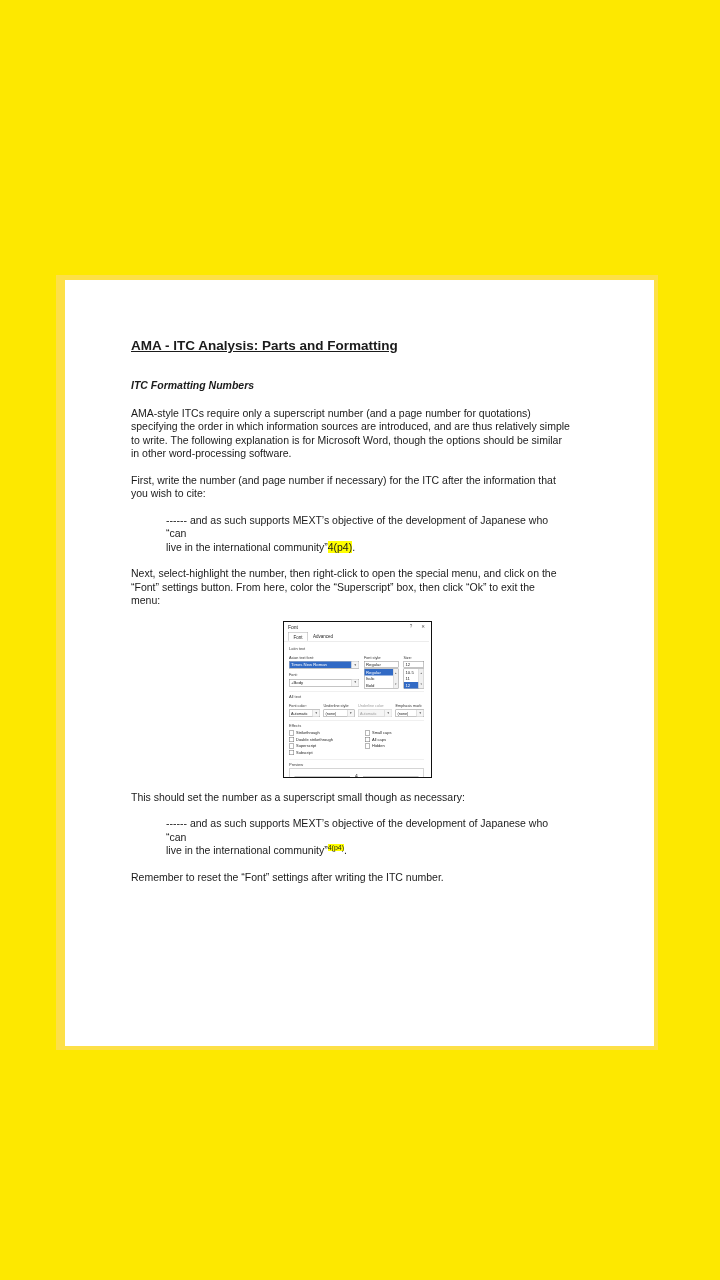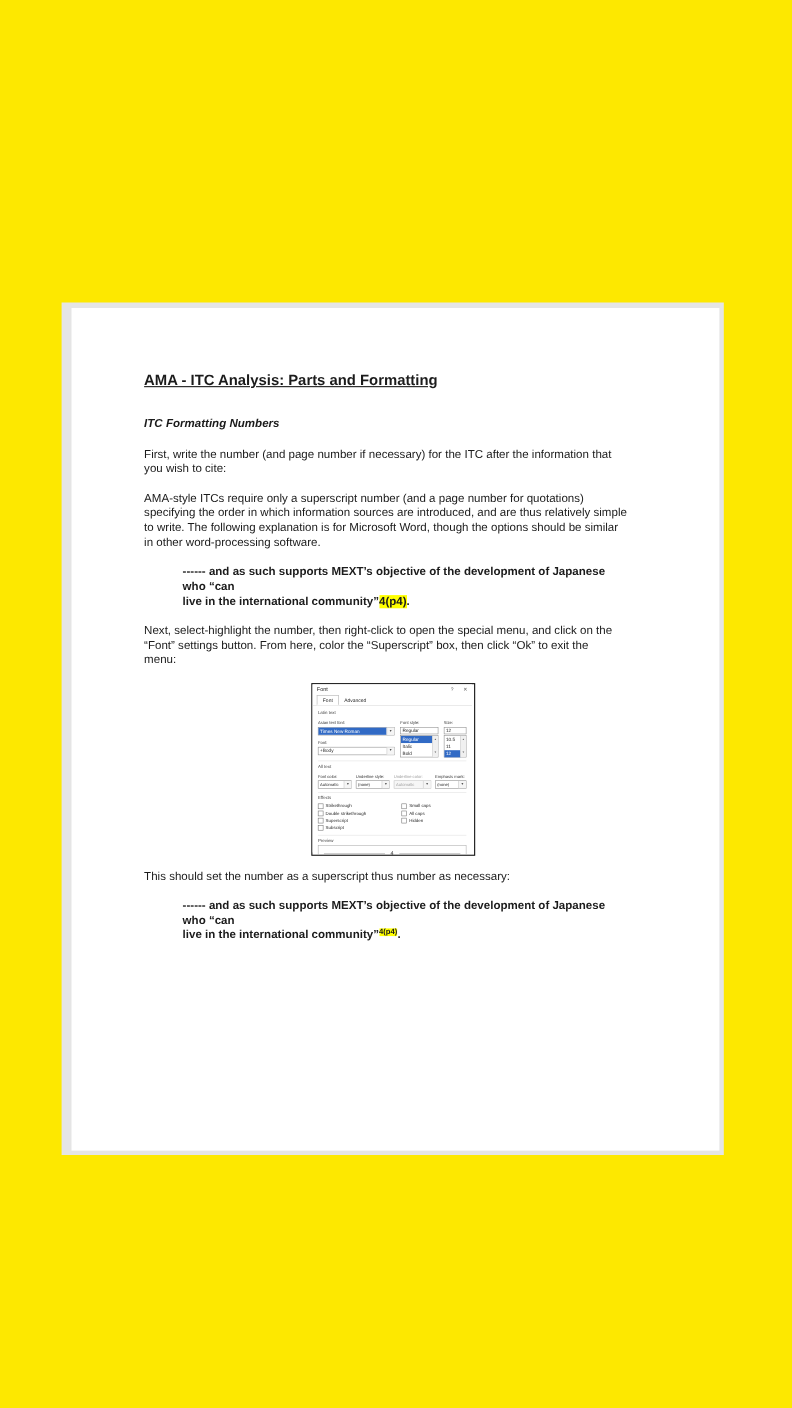--- a/index.html
+++ b/index.html
@@ -4,40 +4,40 @@
 <style>
   html,body{margin:0;padding:0;}
   body{
     width:720px;height:1280px;overflow:hidden;
     background:#fde800;
     font-family:"Liberation Sans",sans-serif;
     position:relative;
   }
   .page-frame{
     position:absolute;left:56px;top:275px;width:602px;height:775px;
-    background:#e5e5e5;box-sizing:border-box;
+    background:#fde047;box-sizing:border-box;
     padding:5px 4px 4px 9px;
   }
   .page{
     width:100%;height:100%;background:#ffffff;position:relative;
   }
   .content{
     position:absolute;left:66px;top:58px;width:462px;
     color:#1b1b1b;font-size:10.5px;line-height:13.5px;
   }
   .doc-title{
     font-size:13.5px;font-weight:bold;text-decoration:underline;
     margin:0 0 25px 0;line-height:16px;
   }
   .doc-subtitle{
     font-size:10.5px;font-weight:bold;font-style:italic;
     margin:0 0 14px 0;
   }
   .para{white-space:pre-line;margin:0 0 13px 0;}
-  .quote{margin:0 35px 13px 35px;font-weight:bold;}
+  .quote{margin:0 35px 13px 35px;}
   .hl{background:#ffff00;}
   sup.hl{font-size:7px;line-height:0;}
   .pagenum{
     position:absolute;left:0;right:0;bottom:52px;text-align:center;
     font-family:"Liberation Serif",serif;font-size:11px;color:#1b1b1b;
   }
 
   
   .shot-wrap{
     margin:0 0 2px 152px;width:147px;height:155px;
@@ -114,26 +114,26 @@
 </head>
 <body>
 
 <div class="page-frame">
   <div class="page">
     <div class="content">
 
       <h1 class="doc-title">AMA - ITC Analysis: Parts and Formatting</h1>
       <h2 class="doc-subtitle">ITC Formatting Numbers</h2>
 
-      <p class="para">First, write the number (and page number if necessary) for the ITC after the information that
-you wish to cite:</p>
       <p class="para">AMA-style ITCs require only a superscript number (and a page number for quotations)
 specifying the order in which information sources are introduced, and are thus relatively simple
 to write. The following explanation is for Microsoft Word, though the options should be similar
 in other word-processing software.</p>
+      <p class="para">First, write the number (and page number if necessary) for the ITC after the information that
+you wish to cite:</p>
 
       <div class="quote"><span>------ and as such supports MEXT’s objective of the development of Japanese who “can</span><br><span>live in the international community”</span><span class="hl">4(p4)</span><span>.</span></div>
 
       <p class="para">Next, select-highlight the number, then right-click to open the special menu, and click on the
 “Font” settings button. From here, color the “Superscript” box, then click “Ok” to exit the
 menu:</p>
 
       <div class="shot-wrap">
         <div class="dlg">
           <div class="dlg-title">
@@ -272,20 +272,21 @@
                 <span class="ch">4</span>
                 <span class="ln"></span>
               </div>
 
             </div>
 
           </div>
         </div>
       </div>
 
-      <p class="para" style="margin-top:13px;">This should set the number as a superscript thus number as necessary:</p>
+      <p class="para" style="margin-top:13px;">This should set the number as a superscript small though as necessary:</p>
 
       <div class="quote"><span>------ and as such supports MEXT’s objective of the development of Japanese who “can</span><br><span>live in the international community”</span><sup class="hl">4(p4)</sup><span>.</span></div>
 
+      <p class="para">Remember to reset the “Font” settings after writing the ITC number.</p>
 
     </div>
   </div>
 </div>
 
 </body></html>

